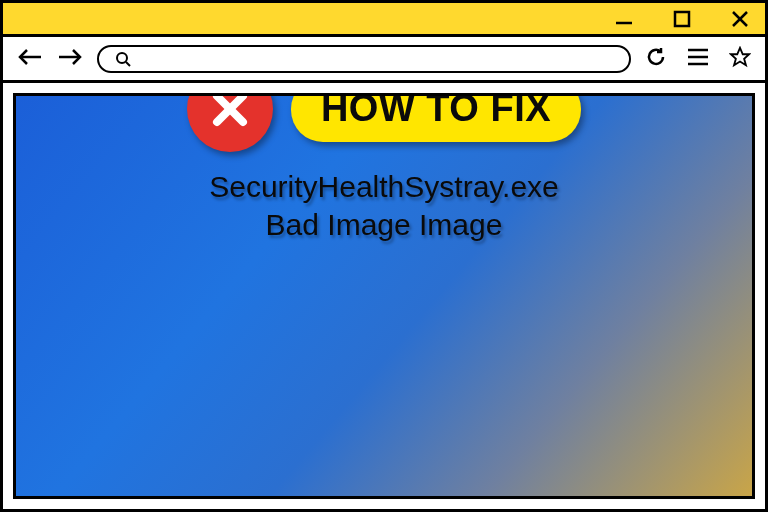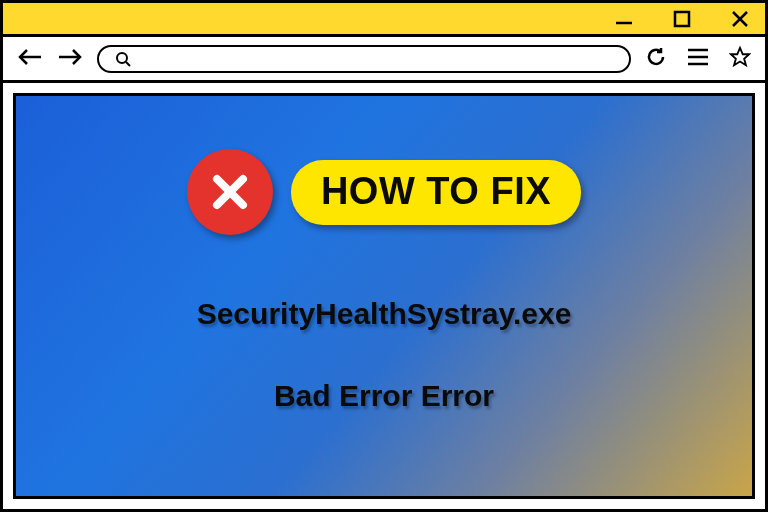--- a/index.html
+++ b/index.html
@@ -64,22 +64,21 @@
   .inner-frame {
     width: 100%;
     height: 100%;
     border: 3px solid #000;
     background: linear-gradient(130deg, #1b5fd8 0%, #2074e0 35%, #2b6fd0 55%, #6f80a0 75%, #c9a548 100%);
     position: relative;
     overflow: hidden;
     display: flex;
     flex-direction: column;
     align-items: center;
-    justify-content: center;
-    gap: 44px;
+    justify-content: flex-start;
   }
   .hero-row {
     display: flex;
     align-items: center;
     gap: 18px;
     margin-top: -30px;
   }
   .error-circle {
     width: 86px;
     height: 86px;
@@ -97,21 +96,21 @@
     filter: drop-shadow(3px 4px 3px rgba(0,0,0,0.35));
   }
   .pill-text {
     font-weight: 900;
     font-size: 38px;
     letter-spacing: 0.5px;
     color: #0a0a0a;
   }
   .sub1, .sub2 {
     color: #0a0a0a;
-    font-weight: 700;
+    font-weight: 400;
     text-align: center;
     text-shadow: 2px 3px 3px rgba(0,0,0,0.3);
   }
   .sub1 { font-size: 30px; margin-top: 18px; }
   .sub2 { font-size: 30px; margin-top: 4px; }
   .watermark {
     position: absolute;
     right: 8px;
     bottom: 6px;
     display: flex;
@@ -213,19 +212,19 @@
               <line x1="10" y1="10" x2="36" y2="36" stroke="#fff" stroke-width="8" stroke-linecap="round"></line>
               <line x1="36" y1="10" x2="10" y2="36" stroke="#fff" stroke-width="8" stroke-linecap="round"></line>
             </svg>
         </div>
         <div class="pill">
           <span class="pill-text">HOW TO FIX</span>
         </div>
       </div>
 
       <div class="sub1">SecurityHealthSystray.exe</div>
-      <div class="sub2">Bad Error Error</div>
+      <div class="sub2">Bad Image Image</div>
 
 
     </div>
   </div>
 
 </div>
 
 </body></html>

